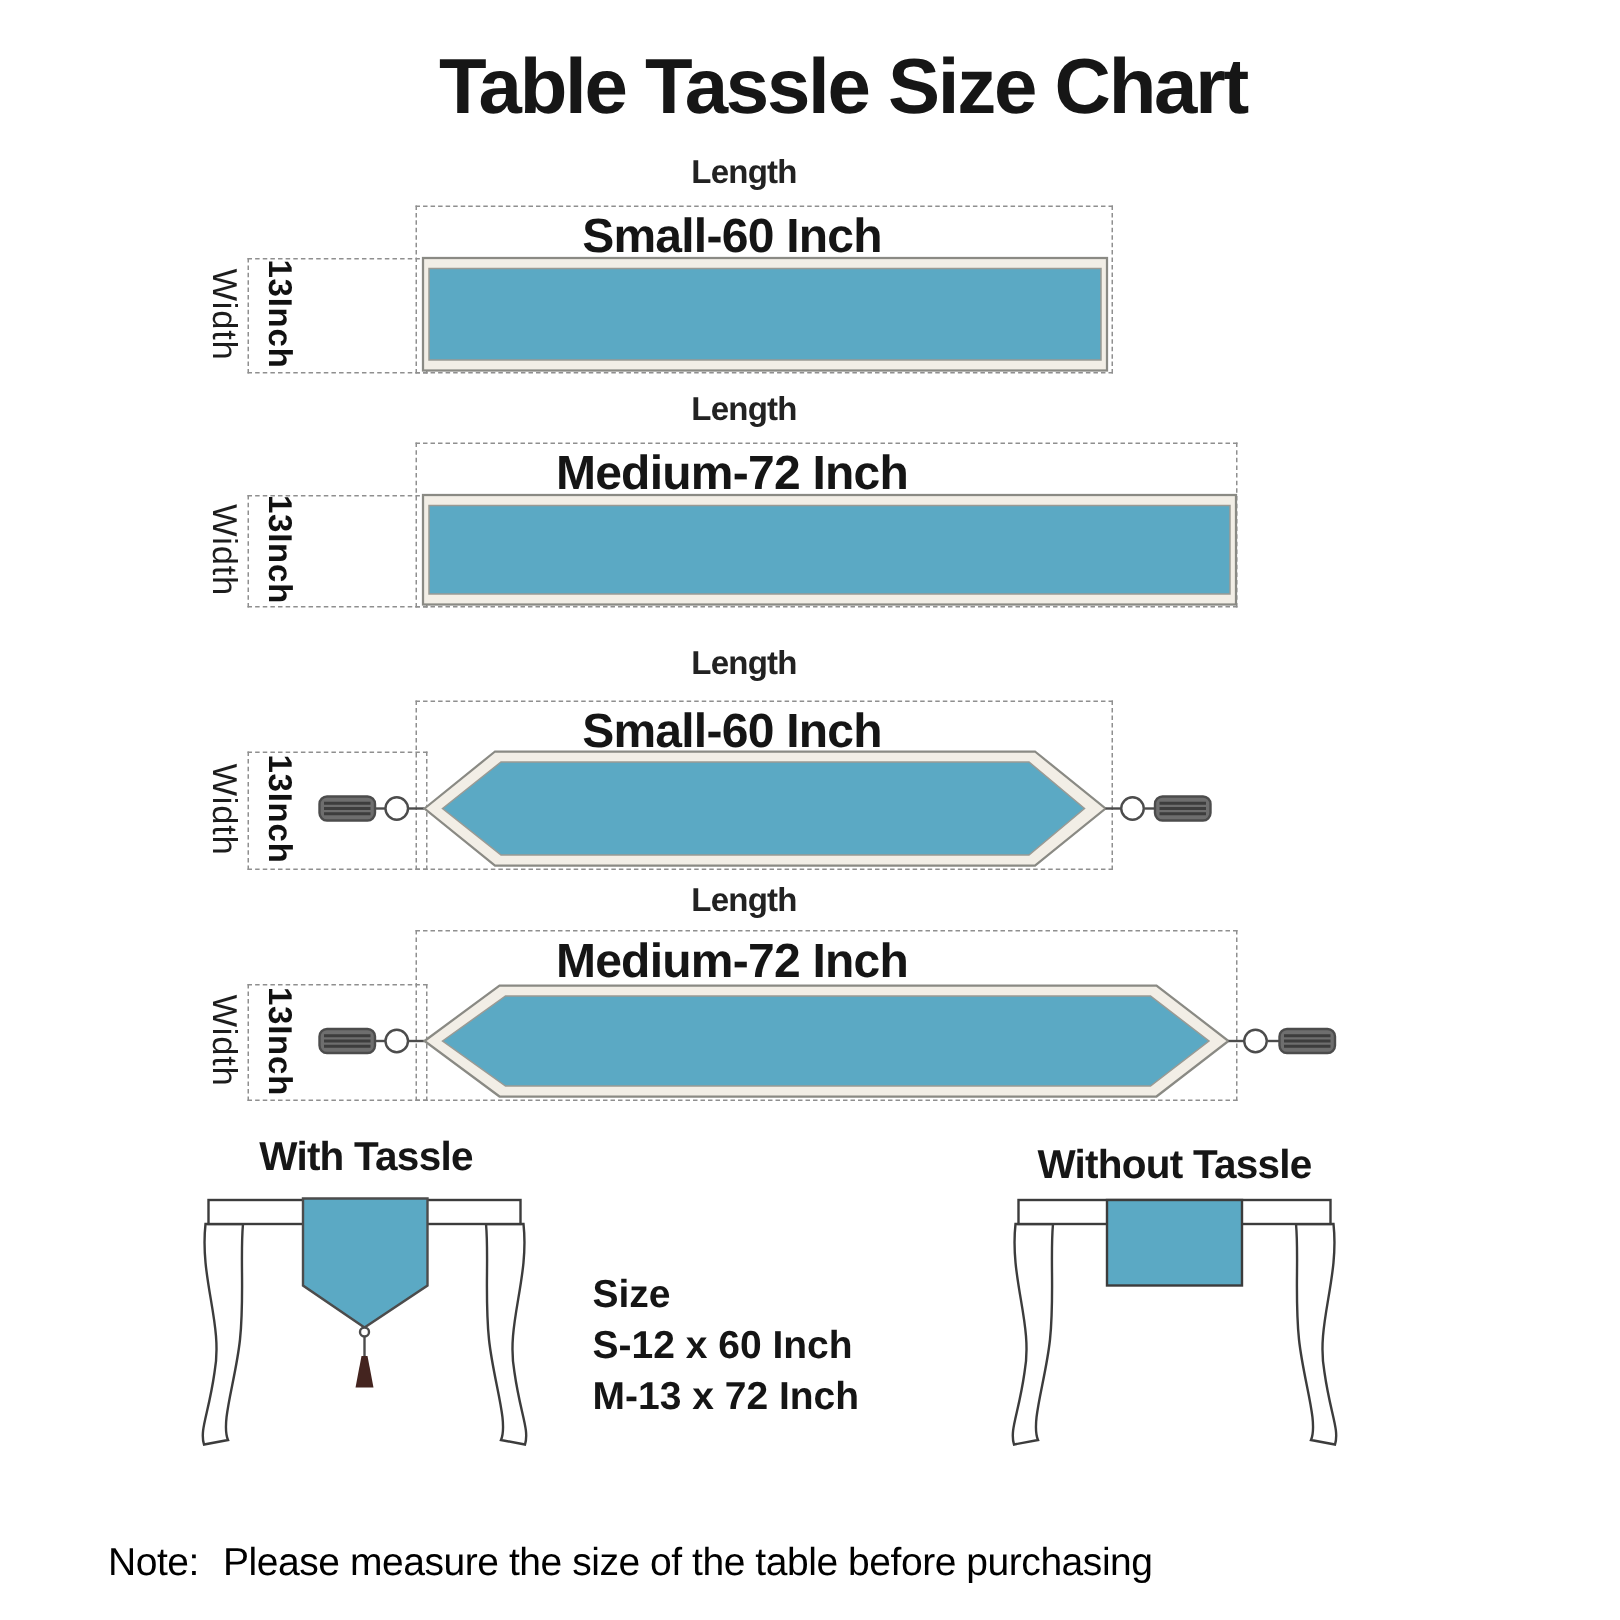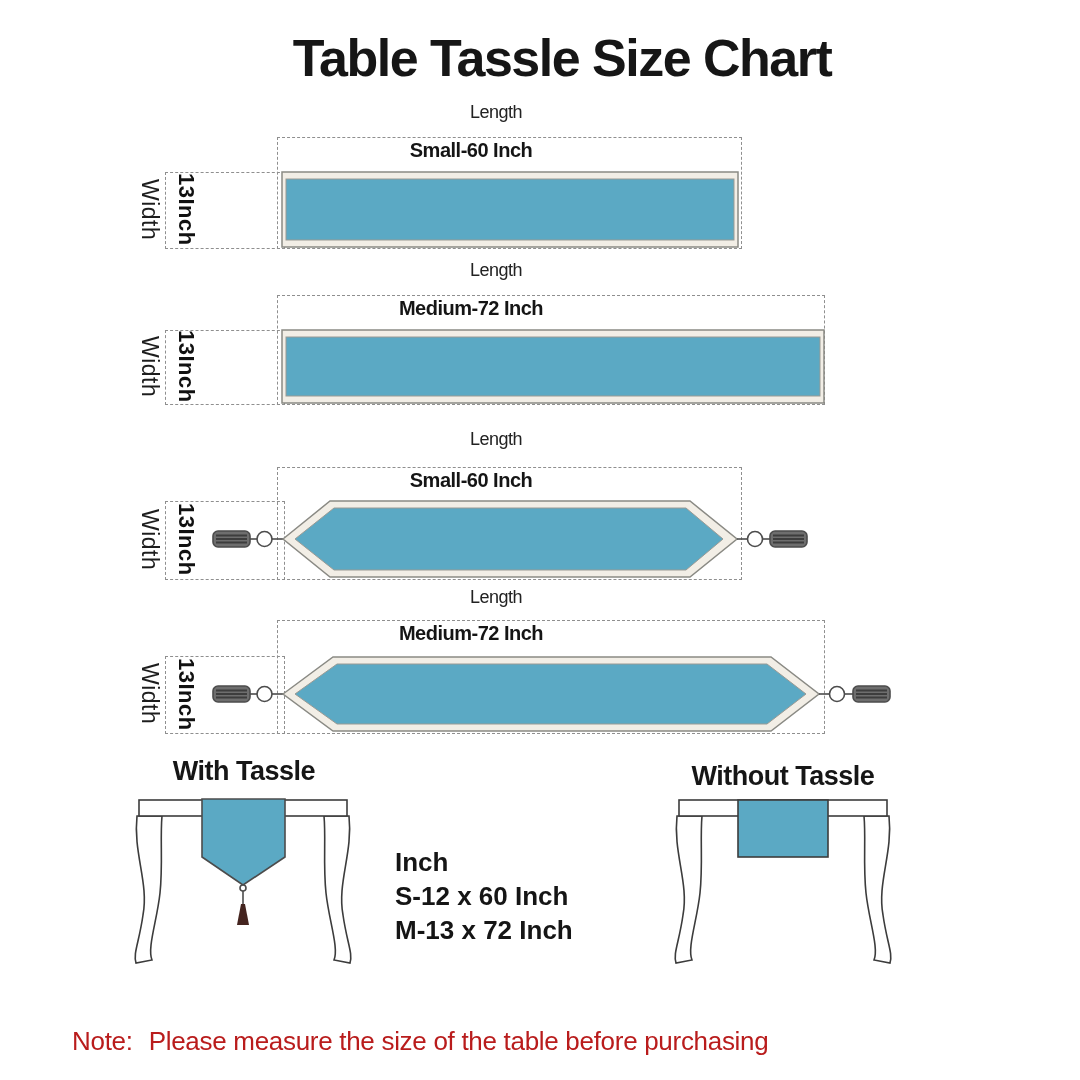--- a/index.html
+++ b/index.html
@@ -7,43 +7,43 @@
     position:relative; width:1080px; height:1080px; background:#ffffff;
     font-family:"Liberation Sans", sans-serif; color:#1c1c1c; overflow:hidden;
   }
   .abs { position:absolute; }
   .title {
     left:44px; right:0; top:28px; text-align:center;
     font-size:52px; font-weight:bold; letter-spacing:-1.5px; color:#161616;
   }
   .length-label {
     left:274px; width:444px; text-align:center;
-    font-size:18px; font-weight:400; color:#222222; letter-spacing:-0.5px;
+    font-size:22px; font-weight:700; color:#222222; letter-spacing:-0.5px;
   }
   .size-label {
-    left:250px; width:442px; text-align:center;
-    font-size:20px; font-weight:bold; color:#151515; letter-spacing:-0.5px;
+    left:267px; width:442px; text-align:center;
+    font-size:32px; font-weight:bold; color:#151515; letter-spacing:-0.5px;
   }
   .dashbox { border:1px dashed #8f8f8f; background:transparent; }
   .vtext {
     writing-mode:vertical-rl; text-orientation:mixed;
     width:30px; text-align:center; letter-spacing:0.5px;
   }
   .width-word { font-size:23px; font-weight:400; color:#1d1d1d; }
   .width-val  { font-size:22px; font-weight:bold; color:#111111; }
   svg.graphic { position:absolute; overflow:visible; }
   .outline  { stroke:#3c3c3c; stroke-width:1.6; }
   .edge     { stroke:#8a8a84; stroke-width:1.5; }
   .edge-thin{ stroke:#9a9a94; stroke-width:1; }
   .tstripe  { stroke:#3d3d3d; stroke-width:2; }
   .tline    { stroke:#4c4c4c; stroke-width:1.6; }
   .bead     { fill:#ffffff; stroke:#4c4c4c; stroke-width:1.6; }
   .table-heading { font-size:27px; font-weight:bold; color:#161616; text-align:center; letter-spacing:-0.5px; }
   .size-block { left:395px; top:845px; font-size:26px; font-weight:bold; line-height:34px; color:#151515; }
-  .note-line { left:72px; top:1026px; font-size:26px; letter-spacing:-0.3px; color:#b91c1c; }
+  .note-line { left:72px; top:1026px; font-size:26px; letter-spacing:-0.3px; color:#000000; }
   .note-prefix { margin-right:16px; }
 </style>
 </head>
 <body>
 
 <div class="canvas">
 
   <div class="abs title">Table Tassle Size Chart</div>
 
   <div>
@@ -148,21 +148,21 @@
   </svg>
 
   <svg class="graphic" style="left:672px;top:793px" width="222" height="180" viewBox="0 0 222 180">
     <path d="M5,23 C1,60 17,90 11,122 C7,150 1,160 4,170 L20,167 C15,155 25,128 28,100 C31,72 28,45 30,23 Z" fill="#ffffff" class="outline"></path>
     <path d="M217,23 C221,60 205,90 211,122 C215,150 221,160 218,170 L202,167 C207,155 197,128 194,100 C191,72 194,45 192,23 Z" fill="#ffffff" class="outline"></path>
     <rect x="7" y="7" width="208" height="16" fill="#ffffff" class="outline"></rect>
     <rect x="66" y="7" width="90" height="57" class="outline" fill="#5ba9c4"></rect>
   </svg>
 
   <div class="abs size-block">
-    <div>Inch</div>
+    <div>Size</div>
     <div>S-12 x 60 Inch</div>
     <div>M-13 x 72 Inch</div>
   </div>
 
   <div class="abs note-line">
     <span class="note-prefix">Note:</span><span>Please measure the size of the table before purchasing</span>
   </div>
 
 </div>
 

